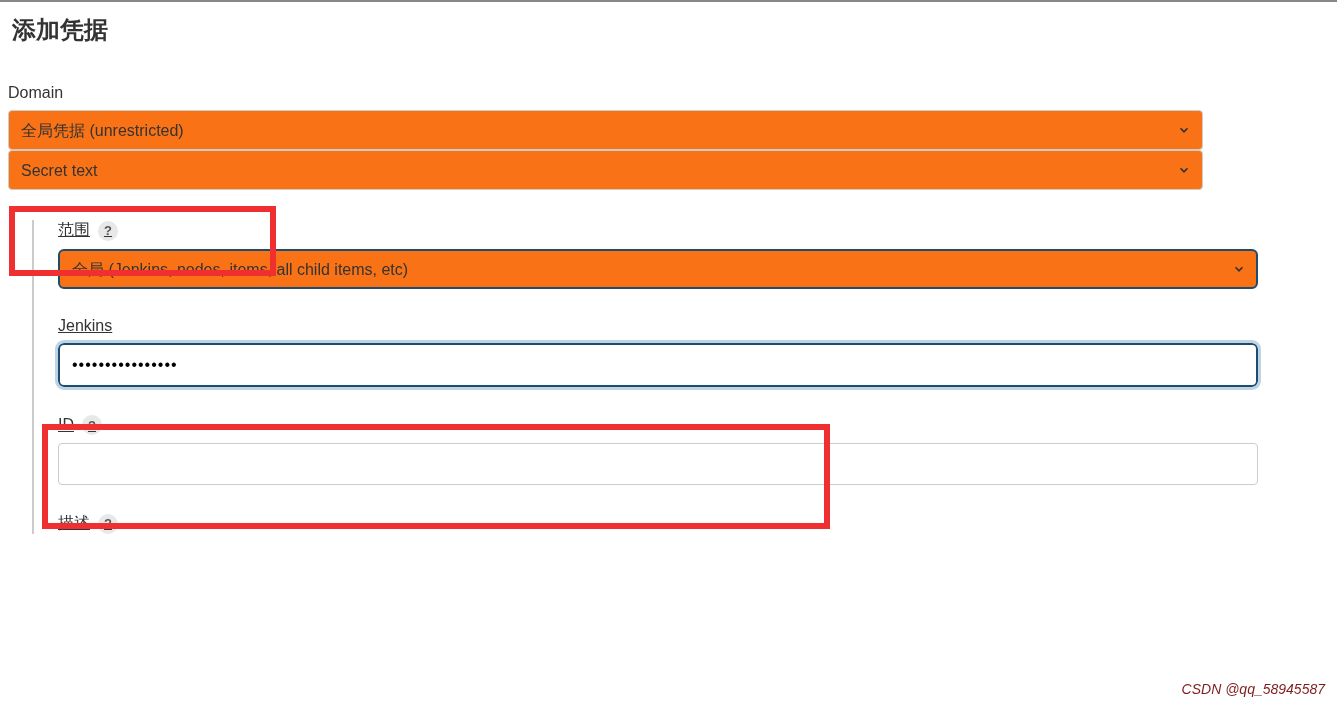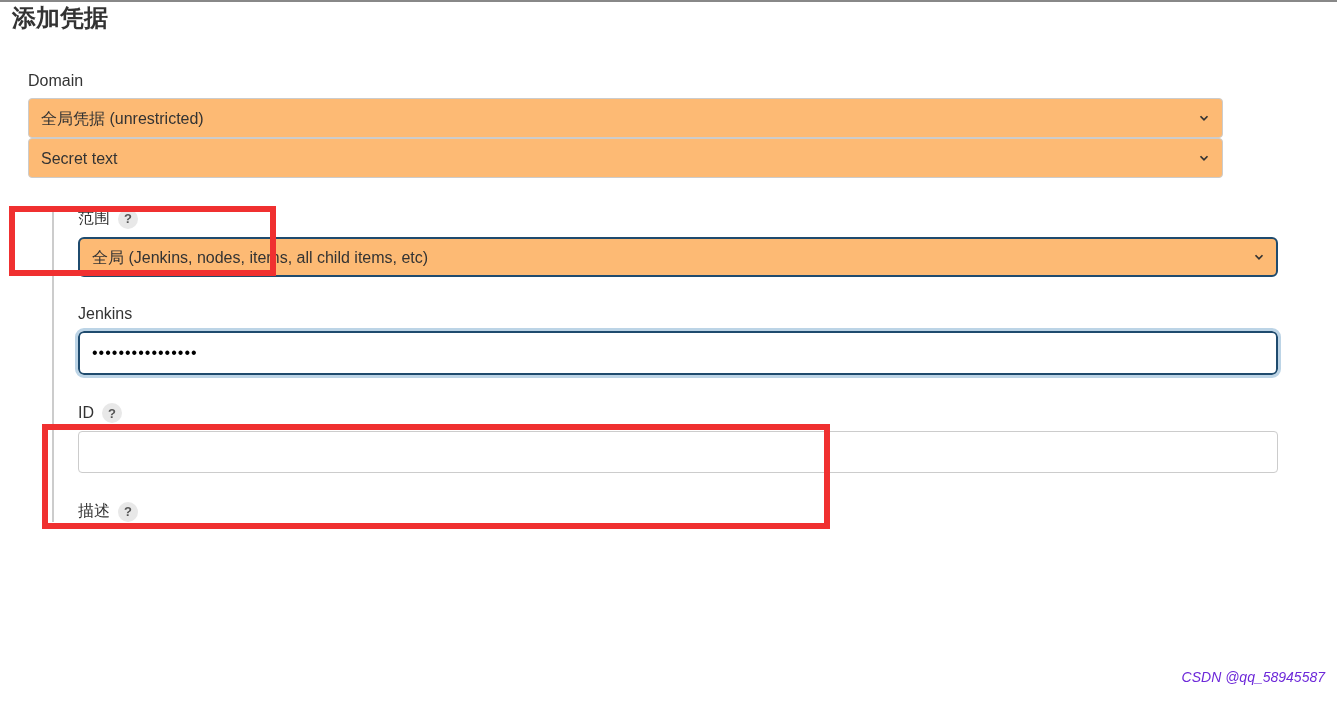--- a/index.html
+++ b/index.html
@@ -13,25 +13,25 @@
       color: #333;
       background: #fff;
       width: 1337px;
       height: 709px;
       position: relative;
       overflow: hidden;
     }
     .page-title {
       font-size: 24px;
       font-weight: bold;
-      padding: 0 12px 10px 12px;
+      padding: 12px 12px 10px 12px;
       border-top: 2px solid #888;
     }
     .form-section {
-      padding: 0 28px;
+      padding: 0 8px;
     }
     .field-label {
       font-size: 16px;
       color: #333;
       margin-top: 28px;
       margin-bottom: 8px;
       display: flex;
       align-items: center;
       gap: 8px;
     }
@@ -39,21 +39,21 @@
       position: relative;
       width: 1195px;
     }
     .select-box {
       width: 100%;
       height: 40px;
       border: 1px solid #ccc;
       border-radius: 4px;
       padding: 0 36px 0 12px;
       font-size: 16px;
-      background: #fdba74;
+      background: #f97316;
       appearance: none;
       -webkit-appearance: none;
       -moz-appearance: none;
       cursor: pointer;
       color: #333;
     }
     .select-wrap .chevron {
       position: absolute;
       right: 12px;
       top: 50%;
@@ -82,20 +82,21 @@
       top: 424px;
       width: 788px;
       height: 105px;
     }
     .nested-block {
       margin-top: 30px;
       margin-left: 24px;
       padding-left: 24px;
       border-left: 2px solid #ccc;
       width: 1230px;
+      text-decoration: underline;
     }
     .nested-block .select-wrap,
     .nested-block .text-input {
       width: 1200px;
     }
     .scope-select {
       border: 2px solid #1f4b6e;
       border-radius: 6px;
     }
     .secret-input {
@@ -124,22 +125,22 @@
       border-radius: 50%;
       background: #e8e8e8;
       color: #555;
       font-size: 13px;
       font-weight: bold;
       cursor: pointer;
     }
     .watermark {
       position: absolute;
       right: 12px;
-      bottom: 24px;
-      color: #6d28d9;
+      bottom: 12px;
+      color: #7f1d1d;
       font-size: 14px;
       font-style: italic;
     }
   </style>
 </head>
 <body>
 
 <h1 class="page-title">添加凭据</h1>
 
 <div class="form-section">

